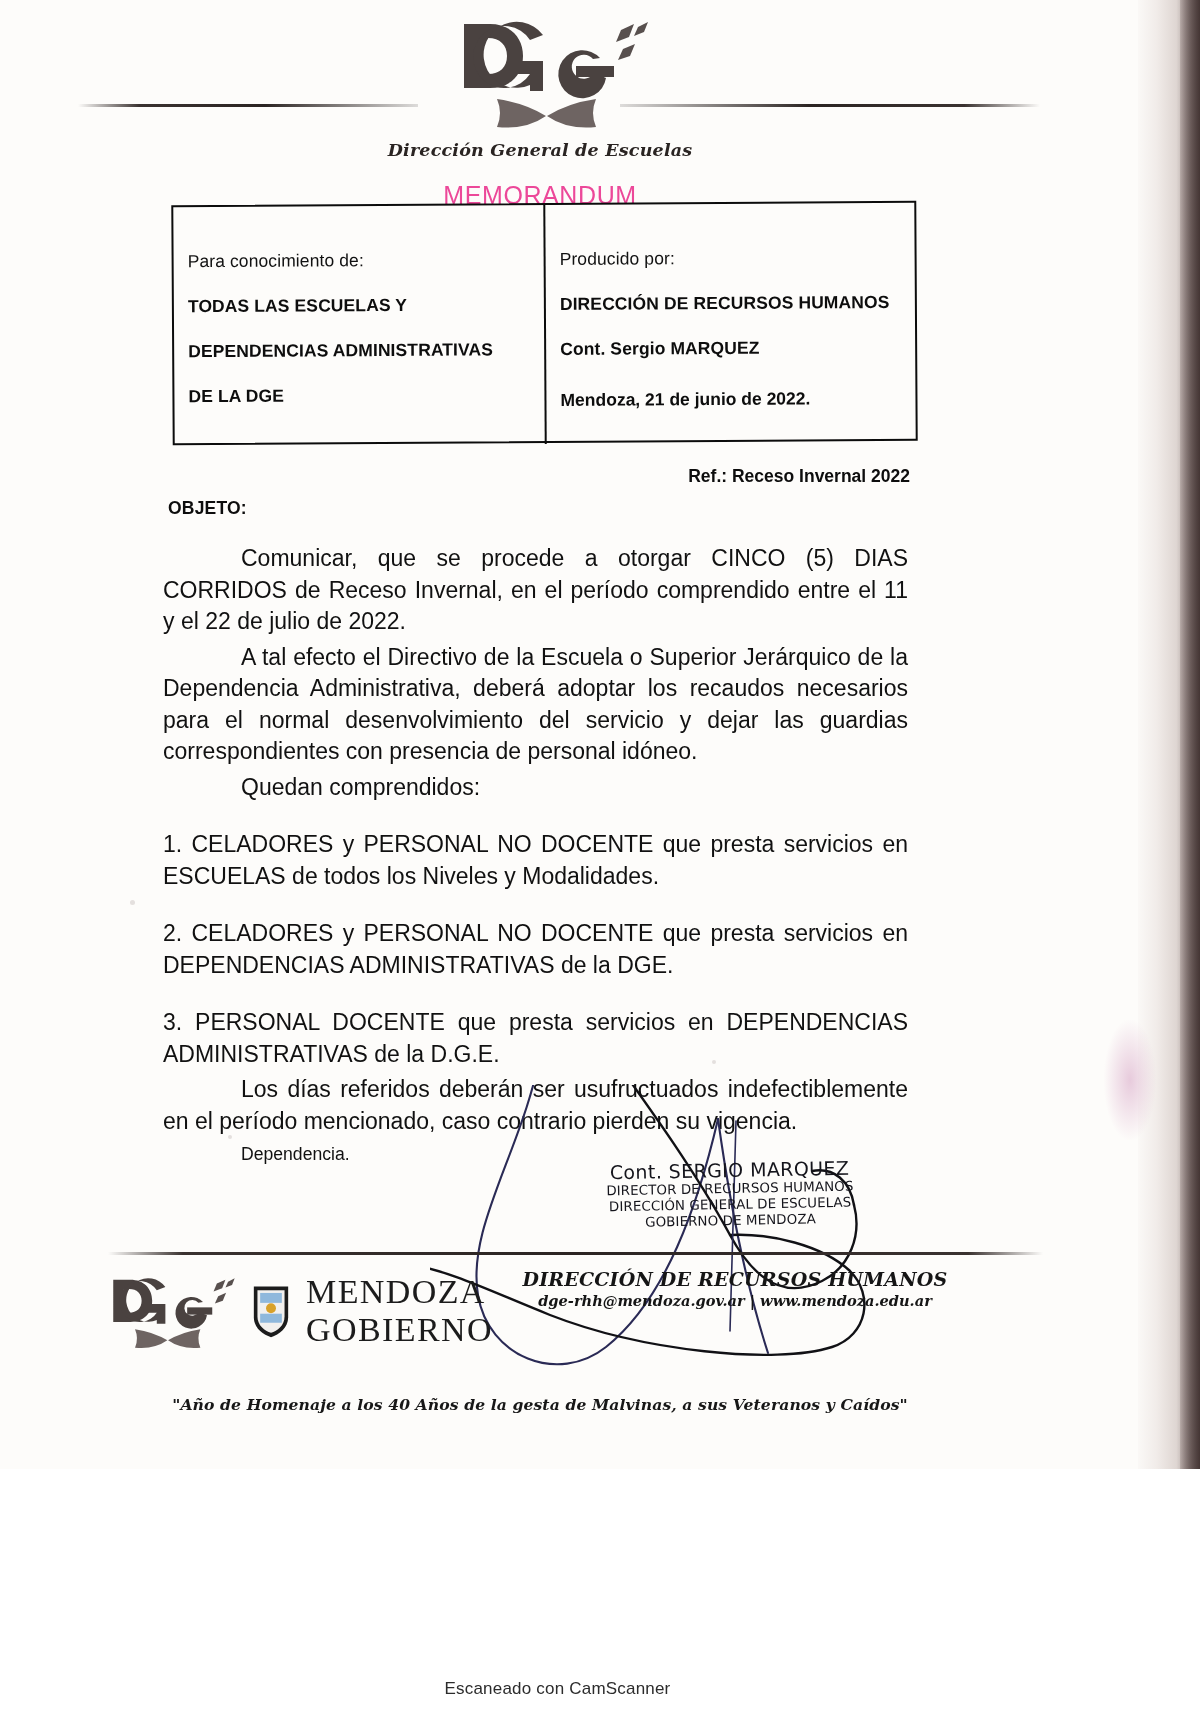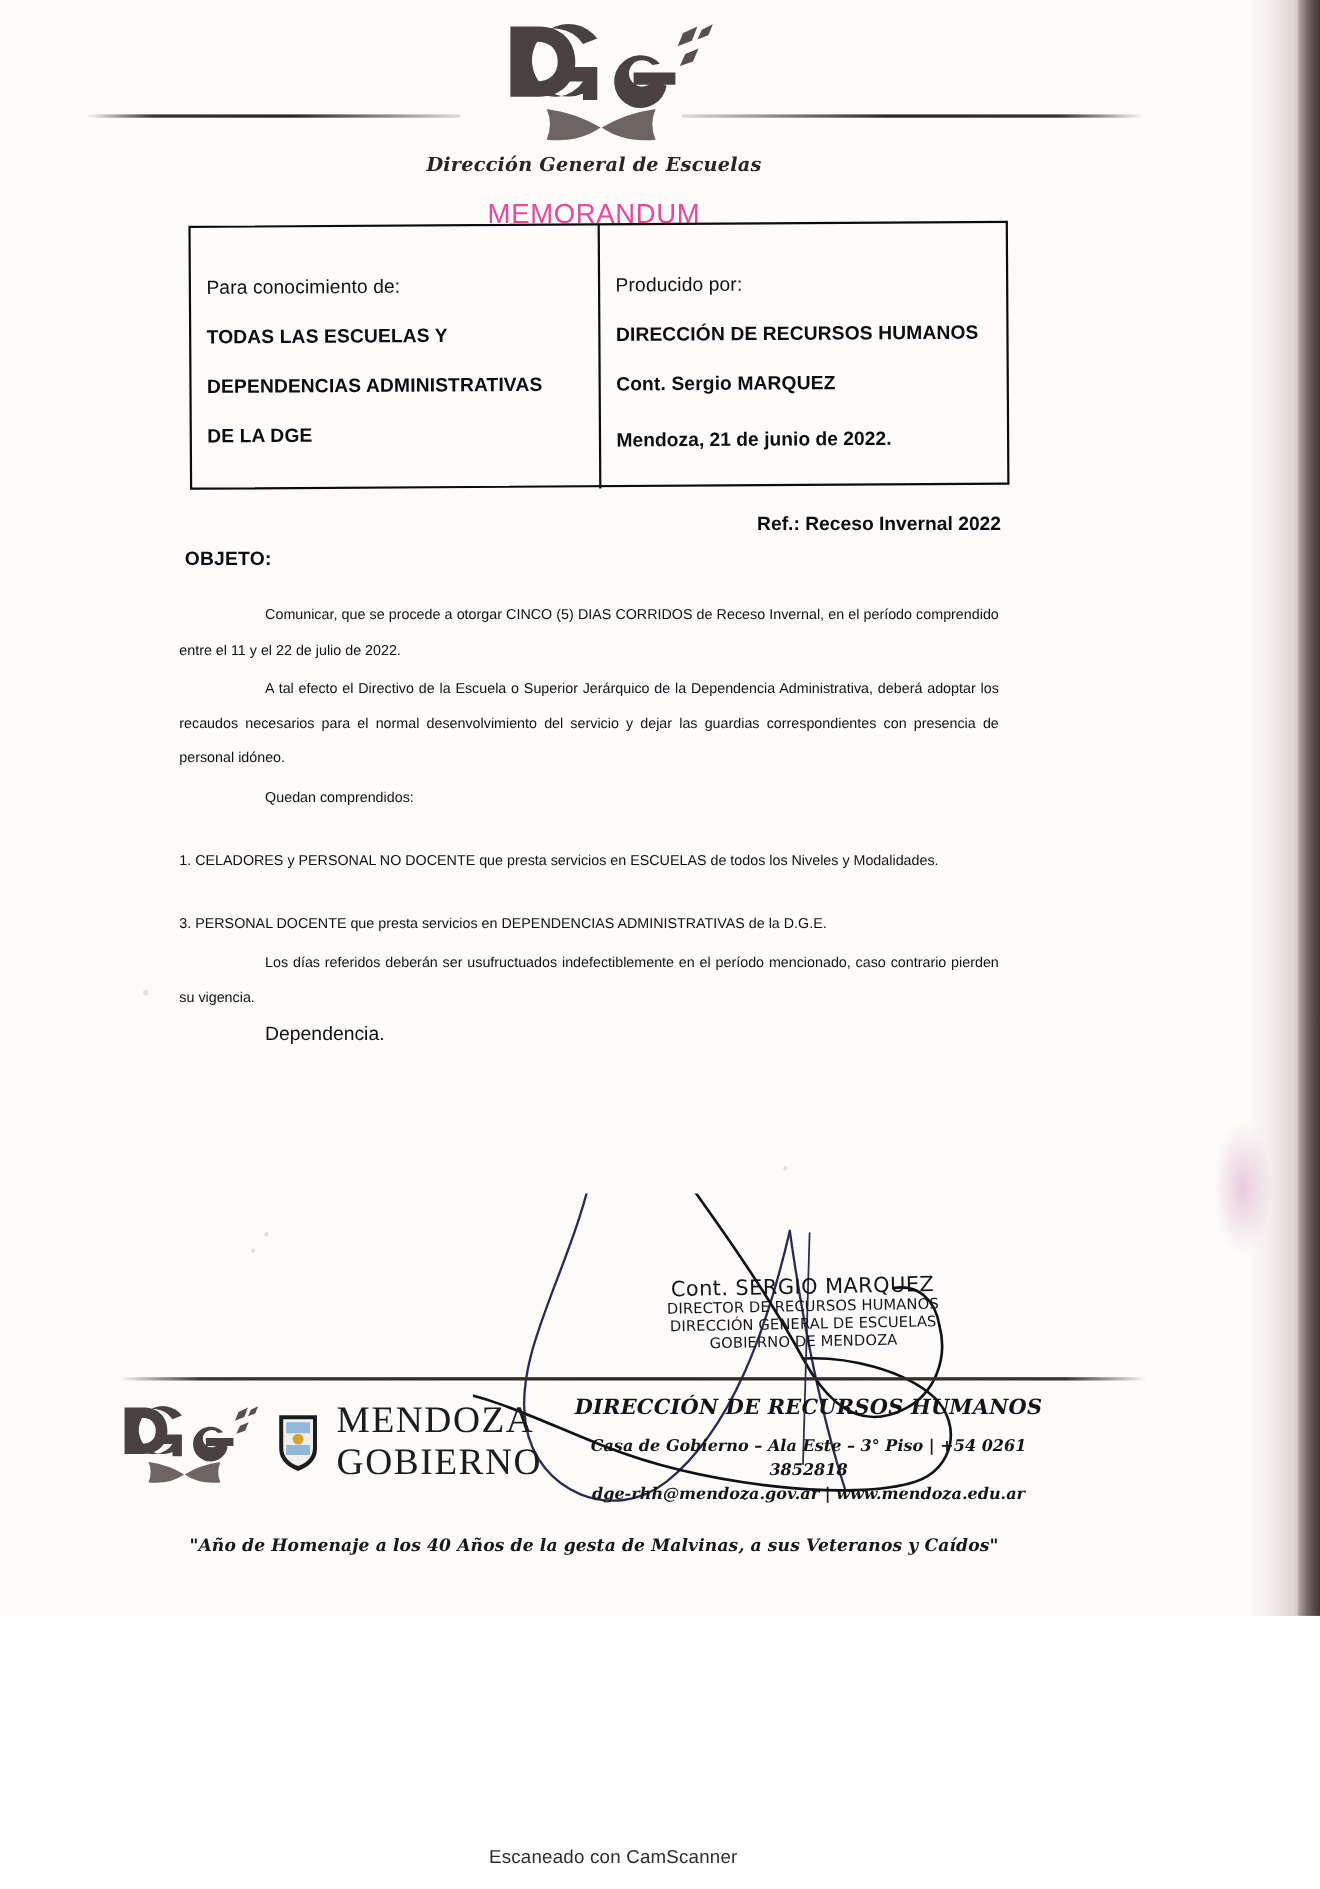--- a/index.html
+++ b/index.html
@@ -160,21 +160,21 @@
     color: #0d0d0d;
     letter-spacing: .2px;
   }
 
   .body-block {
     position: absolute;
     left: 163px; top: 543px;
     width: 745px;
   }
   .para {
-    font-size: 13px;
+    font-size: 23px;
     line-height: 31.5px;
     color: #111;
     text-align: justify;
     margin: 0;
   }
   .para.indent { text-indent: 78px; }
   .para.gap    { margin-top: 26px; }
   .para.gap-sm { margin-top: 4px; }
 
   .atentamente {
@@ -373,20 +373,21 @@
   </div>
 
   <div class="ref-line">Ref.: Receso Invernal 2022</div>
   <div class="objeto">OBJETO:</div>
 
   <div class="body-block">
     <p class="para indent">Comunicar, que se procede a otorgar CINCO (5) DIAS CORRIDOS de Receso Invernal, en el período comprendido entre el 11 y el 22 de julio de 2022.</p>
     <p class="para indent gap-sm">A tal efecto el Directivo de la Escuela o Superior Jerárquico de la Dependencia Administrativa, deberá adoptar los recaudos necesarios para el normal desenvolvimiento del servicio y dejar las guardias correspondientes con presencia de personal idóneo.</p>
     <p class="para indent gap-sm">Quedan comprendidos:</p>
     <p class="para gap">1. CELADORES y PERSONAL NO DOCENTE que presta servicios en ESCUELAS de todos los Niveles y Modalidades.</p>
+    <p class="para gap">2. CELADORES y PERSONAL NO DOCENTE que presta servicios en DEPENDENCIAS ADMINISTRATIVAS de la DGE.</p>
     <p class="para gap">3. PERSONAL DOCENTE que presta servicios en DEPENDENCIAS ADMINISTRATIVAS de la D.G.E.</p>
     <p class="para indent gap-sm">Los días referidos deberán ser usufructuados indefectiblemente en el período mencionado, caso contrario pierden su vigencia.</p>
     <div class="atentamente">Dependencia.</div>
   </div>
 
   <svg class="sig-ink" viewBox="0 0 480 330">
     <g fill="none" stroke="#2a2a55" stroke-width="2.1" stroke-linecap="round">
       <path d="M112 -40 C 96 60, 36 140, 48 210 C 58 272, 128 300, 176 262 C 236 214, 268 120, 288 34"></path>
       <path d="M288 34 C 300 120, 318 206, 338 268"></path>
     </g>
@@ -438,21 +439,20 @@
       </svg>
 
       <div class="mendoza-text">
         <span>MENDOZA</span>
         <span class="l2">GOBIERNO</span>
       </div>
     </div>
 
     <div class="footer-right">
       <div class="footer-dept">DIRECCIÓN DE RECURSOS HUMANOS</div>
-      <div class="footer-contact">Casa de Gobierno – Ala Este – 3° Piso | +54 0261 3852818</div>
       <div class="footer-contact" style="margin-top:0">dge-rhh@mendoza.gov.ar | www.mendoza.edu.ar</div>
     </div>
   </div>
 
   <div class="slogan">"Año de Homenaje a los 40 Años de la gesta de Malvinas, a sus Veteranos y Caídos"</div>
 </div>
 
 <div class="scan-bottom-band"></div>
 <div class="camscanner">Escaneado con CamScanner</div>
 

